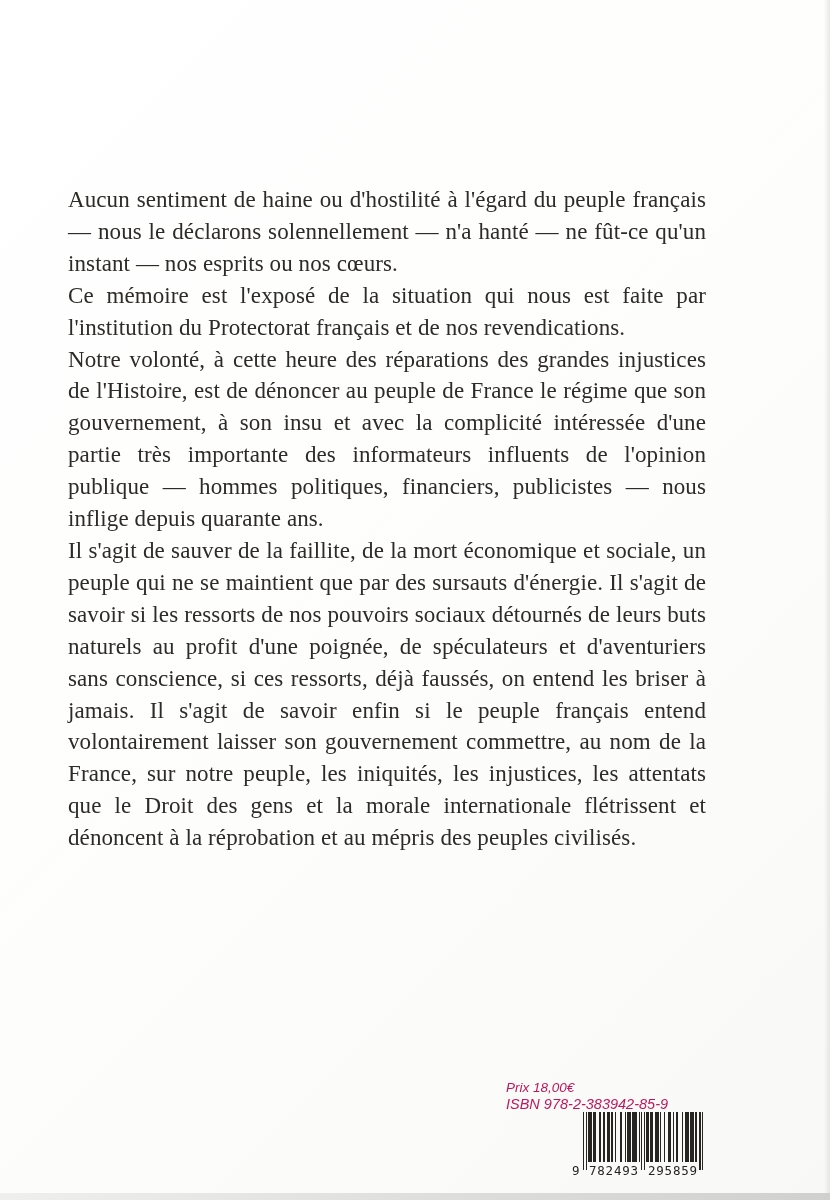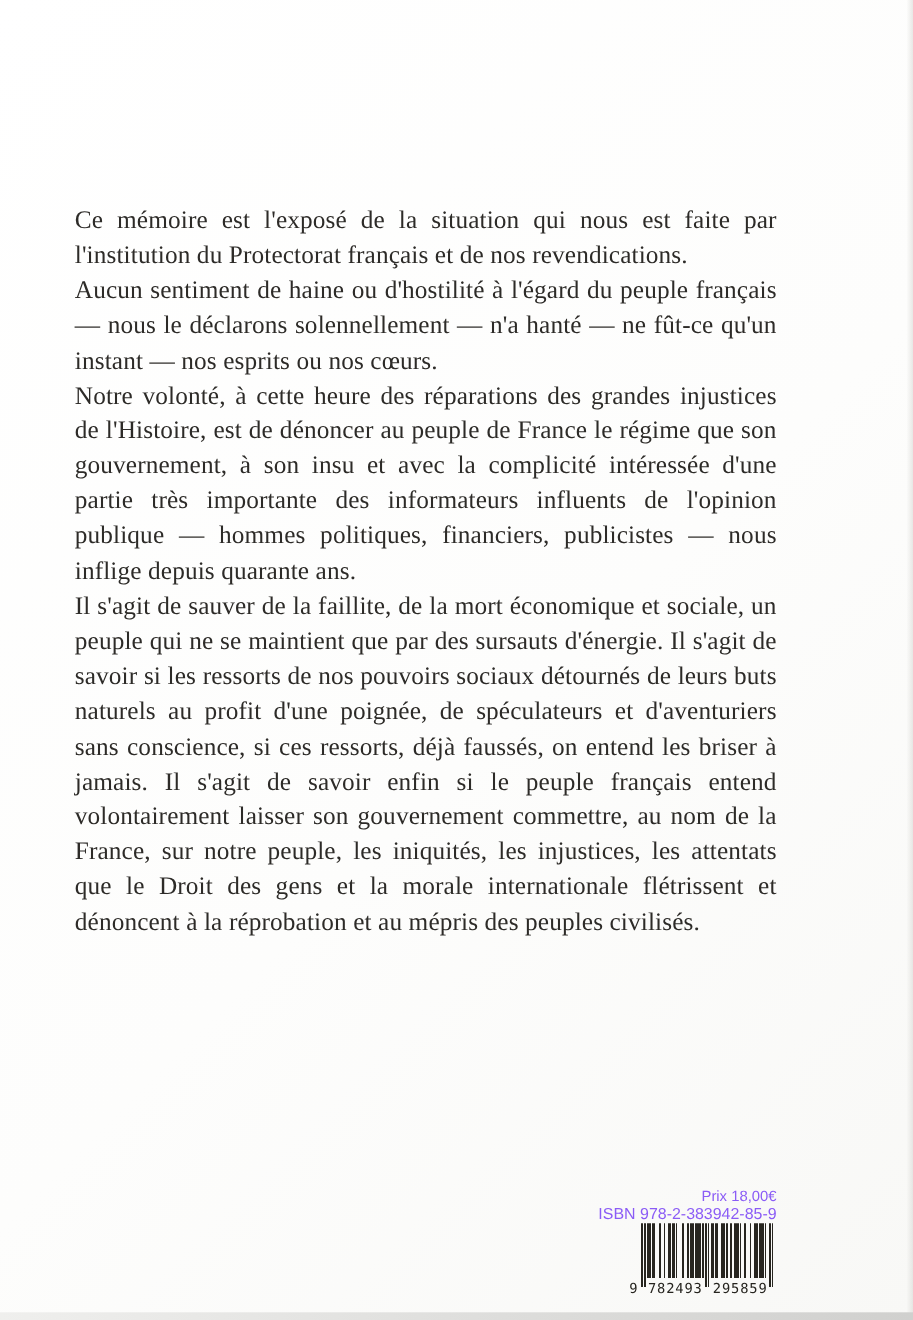--- a/index.html
+++ b/index.html
@@ -54,23 +54,23 @@
     margin: 0;
     padding: 0;
     text-align: justify;
   }
   
   .commerce-block {
     position: absolute;
     right: 124px;
     top: 1079px;
     width: 200px;
-    text-align: right;
     font-family: "Liberation Sans", sans-serif;
-    color: #8b5cf6;
+    color: #be185d;
+    font-style: italic;
   }
   .price-label {
     font-size: 13.5px;
     line-height: 17px;
     white-space: nowrap;
   }
   .isbn-label {
     font-size: 14.5px;
     line-height: 17px;
     white-space: nowrap;
@@ -85,22 +85,22 @@
   .barcode-wrap svg { display: block; }
 </style>
 </head>
 <body>
 
 <div class="page">
 
   <div class="cover"></div>
 
   <div class="text-block">
+    <p>Aucun sentiment de haine ou d'hostilité à l'égard du peuple français — nous le déclarons solennellement — n'a hanté — ne fût-ce qu'un instant — nos esprits ou nos cœurs.</p>
     <p>Ce mémoire est l'exposé de la situation qui nous est faite par l'institution du Protectorat français et de nos revendications.</p>
-    <p>Aucun sentiment de haine ou d'hostilité à l'égard du peuple français — nous le déclarons solennellement — n'a hanté — ne fût-ce qu'un instant — nos esprits ou nos cœurs.</p>
     <p>Notre volonté, à cette heure des réparations des grandes injustices de l'Histoire, est de dénoncer au peuple de France le régime que son gouvernement, à son insu et avec la complicité intéressée d'une partie très importante des informateurs influents de l'opinion publique — hommes politiques, financiers, publicistes — nous inflige depuis quarante ans.</p>
     <p>Il s'agit de sauver de la faillite, de la mort économique et sociale, un peuple qui ne se maintient que par des sursauts d'énergie. Il s'agit de savoir si les ressorts de nos pouvoirs sociaux détournés de leurs buts naturels au profit d'une poignée, de spéculateurs et d'aventuriers sans conscience, si ces ressorts, déjà faussés, on entend les briser à jamais. Il s'agit de savoir enfin si le peuple français entend volontairement laisser son gouvernement commettre, au nom de la France, sur notre peuple, les iniquités, les injustices, les attentats que le Droit des gens et la morale internationale flétrissent et dénoncent à la réprobation et au mépris des peuples civilisés.</p>
   </div>
 
   <div class="commerce-block">
     <div class="price-label">Prix 18,00€</div>
     <div class="isbn-label">ISBN 978-2-383942-85-9</div>
   </div>
 
   <div class="barcode-wrap" id="barcode">

